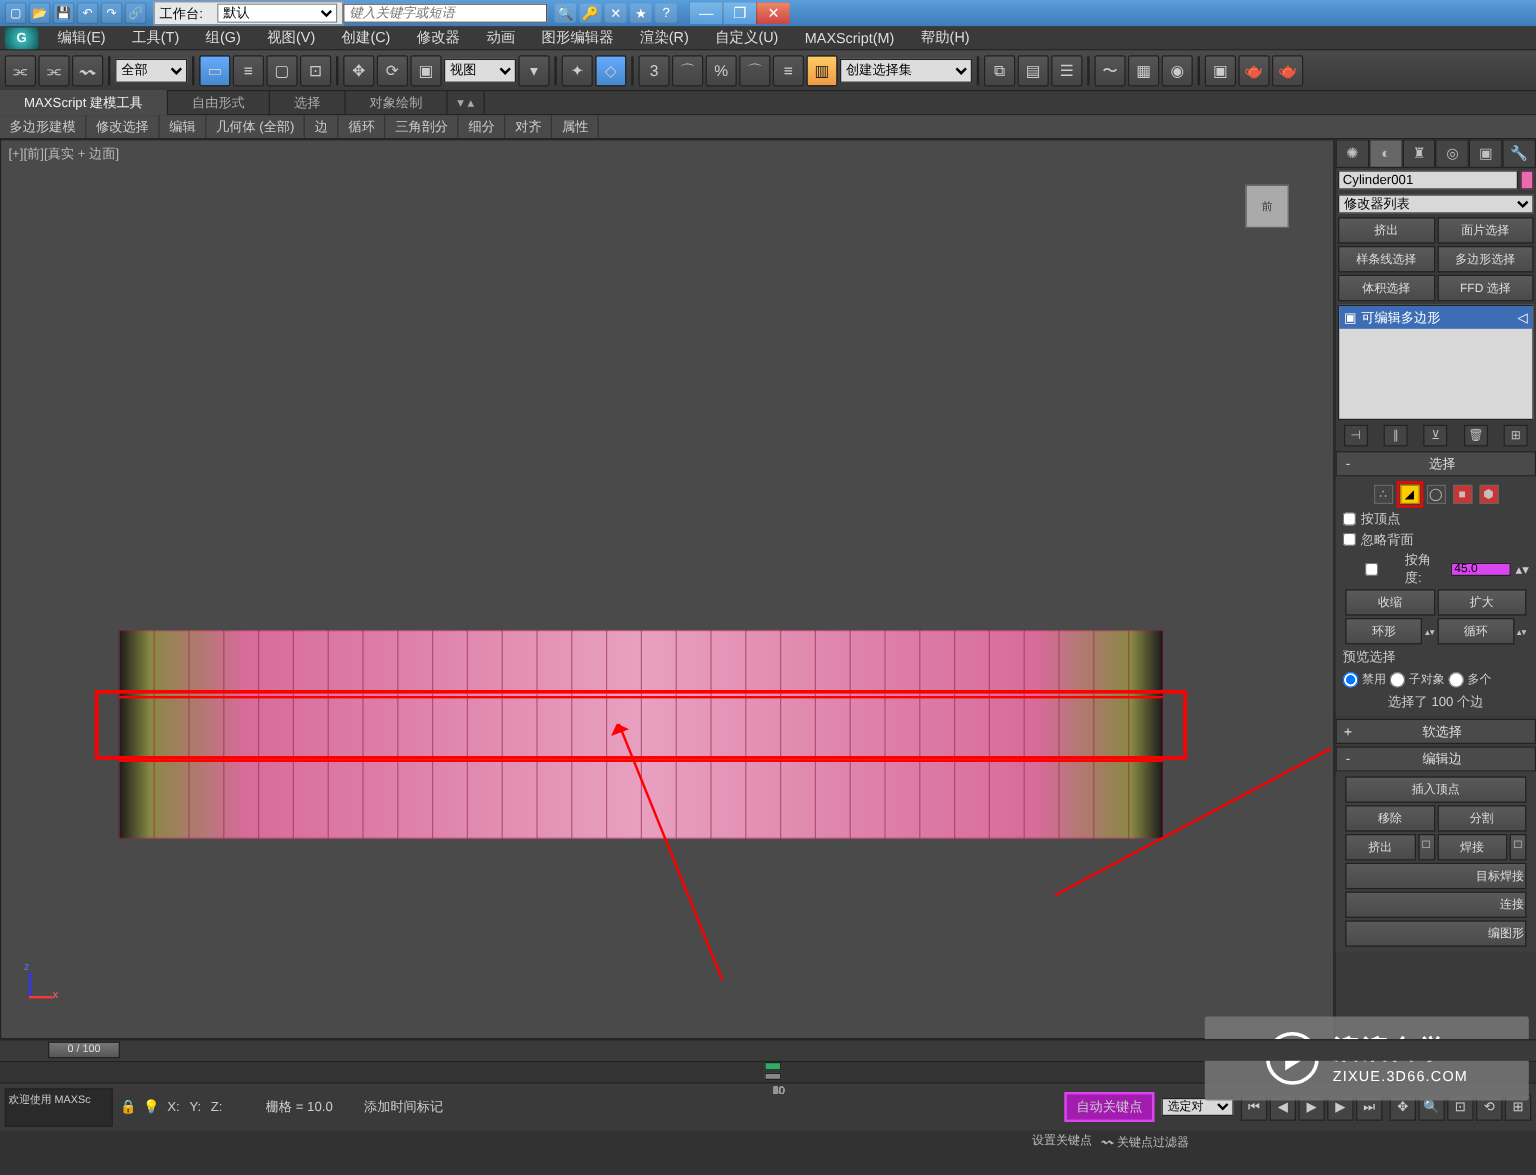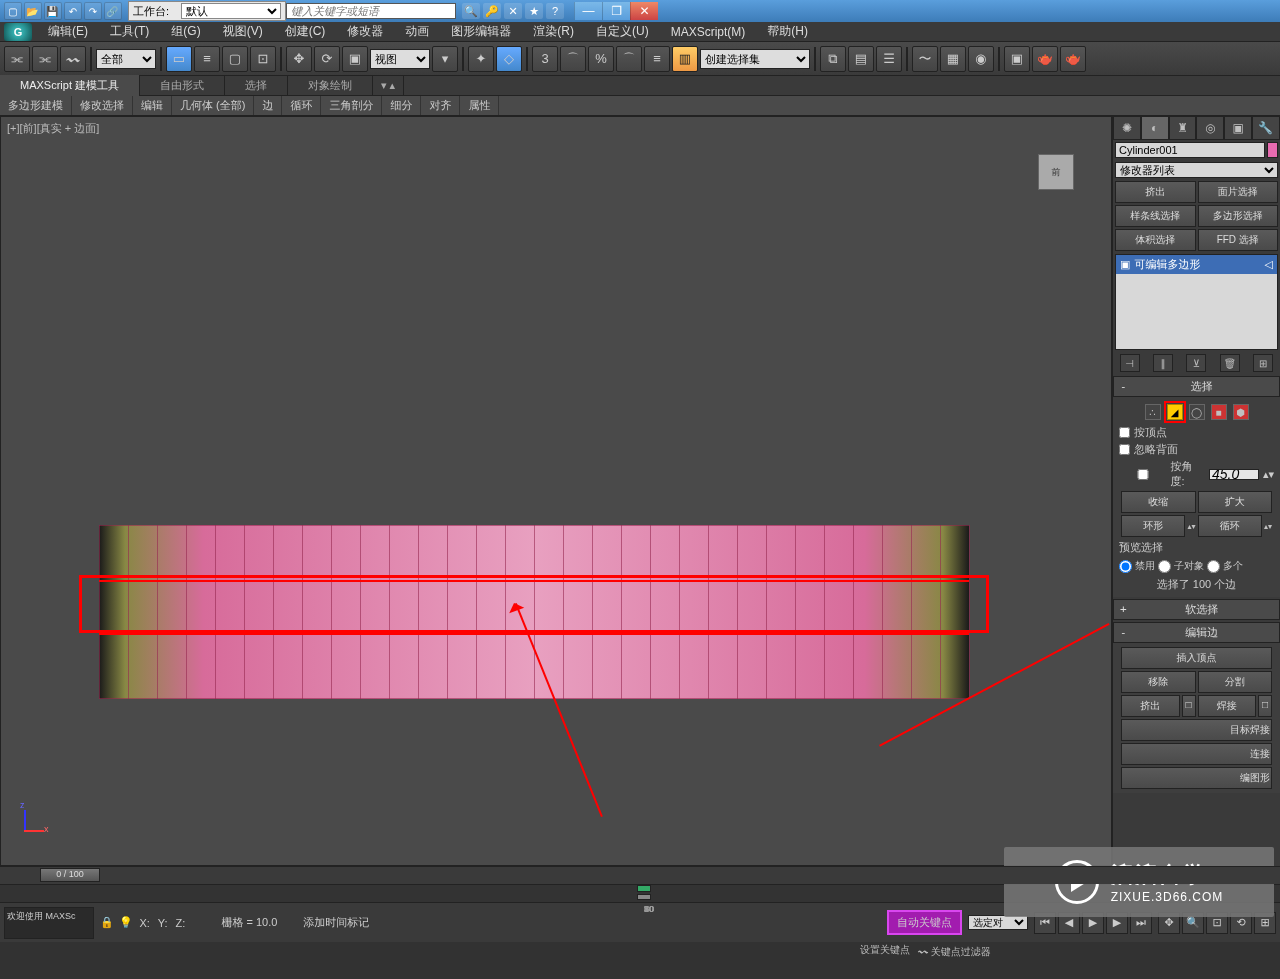--- a/index.html
+++ b/index.html
@@ -82,21 +82,21 @@
 .cmdpanel .rollout-head { background: #4a4a4a; border: 1px solid #222; padding: 2px 6px; font-size: 11px; color: #ddd; margin-top: 2px; display:flex;align-items:center;}
 .cmdpanel .rollout-head .pm { margin-right: 4px; font-family: monospace; }
 .cmdpanel .rollout-body { padding: 3px 6px; background: #3e3e3e; }
 .cmdpanel .subobj { display: flex; gap: 6px; justify-content: center; padding: 4px 0; align-items:center;}
 .cmdpanel .subobj .so { width: 16px; height: 16px; border: 1px solid #666; display:flex;align-items:center;justify-content:center;font-size:10px; background:#444;}
 .cmdpanel .subobj .so.edge { background: #ffcc00; color:#000; border-color:#aa8800; outline: 2px solid #f00; outline-offset: 1px;}
 .cmdpanel .subobj .so.red { background:#c33;}
 .cmdpanel .chk { display: flex; align-items: center; gap: 4px; font-size: 11px; color: #ccc; padding: 1px 0; }
 .cmdpanel .chk input { width: 11px; height: 11px; }
 .cmdpanel .spin { display: flex; align-items: center; gap: 4px; }
-.cmdpanel .spin input { width: 50px; background: #e5e5e5; border: 1px solid #222; font-size: 14px; padding: 0 2px; font-style: italic; }
+.cmdpanel .spin input { width: 50px; background: #d946ef; border: 1px solid #222; font-size: 10px; padding: 0 2px; }
 .cmdpanel .stxt { font-size: 11px; color: #ccc; padding: 2px 0; }
 .cmdpanel .radio-row { display: flex; gap: 3px; font-size: 10px; color: #ccc; padding: 2px 0; align-items:center; flex-wrap:wrap;}
 
 
 .timeslider { height: 18px; background: #3a3a3a; border-top: 1px solid #222; position: relative; }
 .timeslider .handle { position: absolute; left: 40px; top: 1px; width: 60px; height: 14px; background: linear-gradient(#777,#555); border: 1px solid #222; font-size: 9px; text-align: center; color: #ddd; }
 .trackbar { height: 18px; background: #333; border-top: 1px solid #222; display:flex;align-items:center;padding-left:8px;gap:2px;flex-direction:column;}
 .trackbar .tk { width:14px;height:14px;background:#3a6;border:1px solid #222;}
 .timeline-ruler { flex:1; position:relative; height:100%; color:#999; font-size:9px;}
 .timeline-ruler span { position:absolute; top:2px; }

